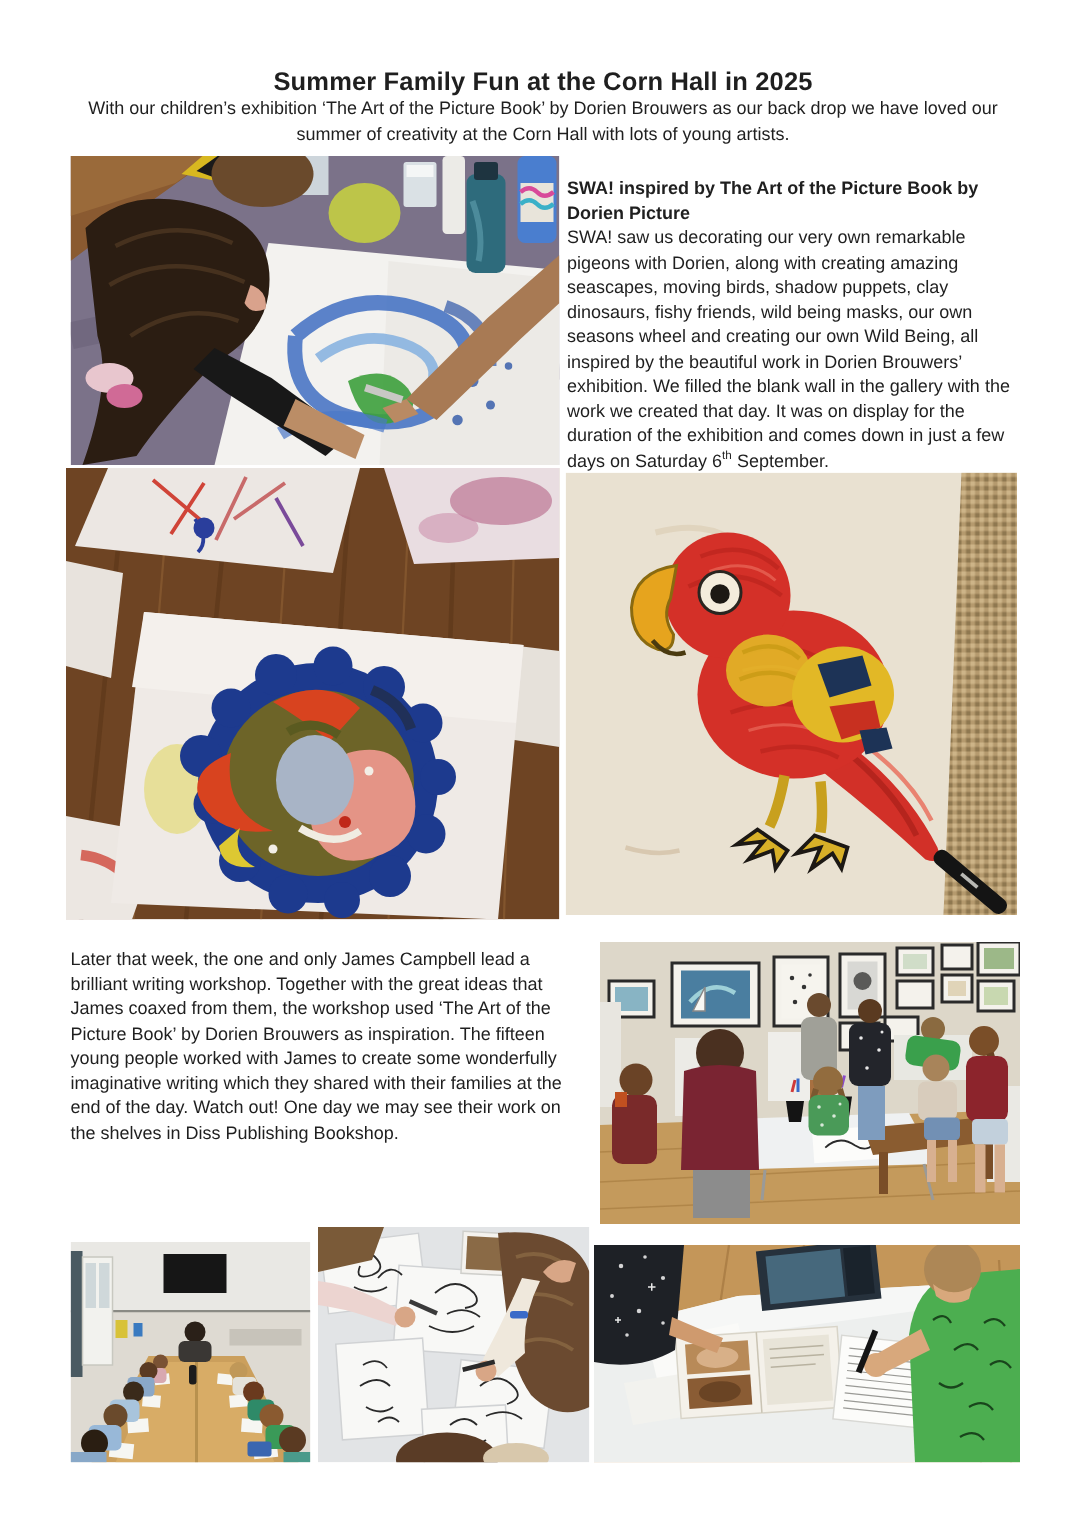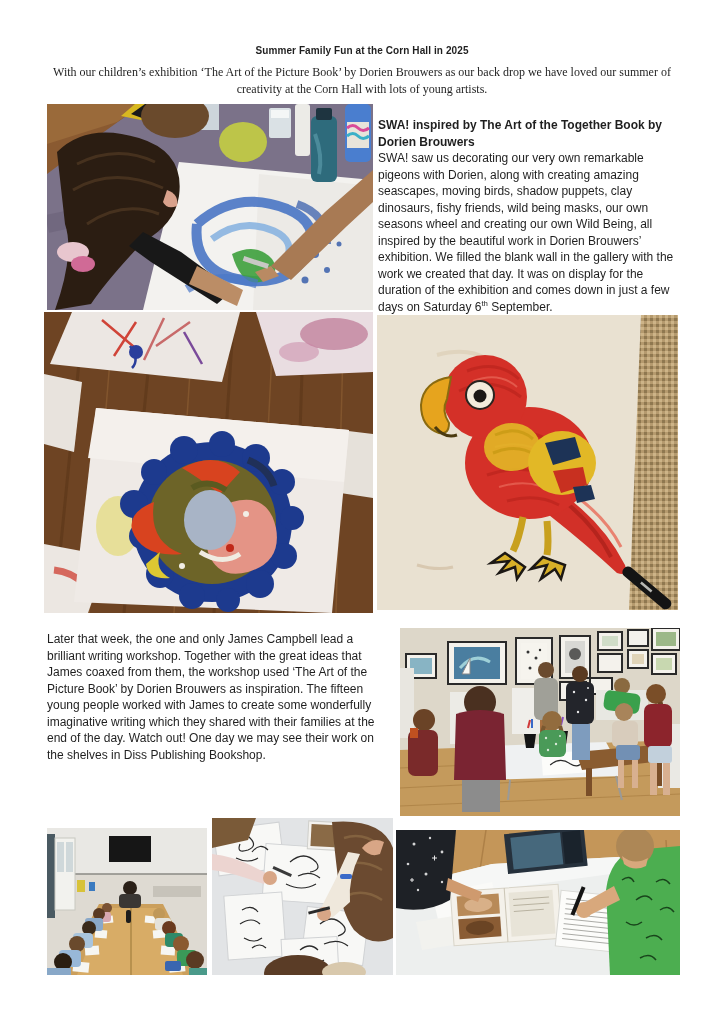--- a/index.html
+++ b/index.html
@@ -2,36 +2,36 @@
 <html><head>
 <meta charset="utf-8">
 <style>
   html,body { margin:0; padding:0; background:#ffffff; }
   .page {
     position:relative; width:724px; height:1024px; background:#ffffff;
     font-family:"Liberation Sans", sans-serif; color:#1f1f1f; overflow:hidden;
   }
   .abs { position:absolute; }
   p { margin:0; }
-  .title { font-size:10px; font-weight:bold; text-align:center; letter-spacing:0.1px; }
+  .title { font-size:17px; font-weight:bold; text-align:center; letter-spacing:0.1px; }
   .body-text { font-size:12px; line-height:16.5px; }
   .intro { text-align:center; line-height:17px; }
   .heading { font-weight:bold; }
   sup { font-size:0.65em; vertical-align:super; line-height:0;margin-top:28px; }
   .photo { position:absolute; overflow:hidden; }
   .photo svg { display:block; width:100%; height:100%; }
 </style>
 </head>
 <body>
 
 <div class="page">
 
   <div class="abs title" style="left:0; right:0; top:45px;">Summer Family Fun at the Corn Hall in 2025</div>
 
-  <div class="abs body-text intro" style="left:40px; top:64px; width:644px;font-family:Liberation Serif, serif;">With our children’s exhibition ‘The Art of the Picture Book’ by Dorien Brouwers as our back drop we have loved our summer of creativity at the Corn Hall with lots of young artists.</div>
+  <div class="abs body-text intro" style="left:40px; top:64px; width:644px;">With our children’s exhibition ‘The Art of the Picture Book’ by Dorien Brouwers as our back drop we have loved our summer of creativity at the Corn Hall with lots of young artists.</div>
 
   <div class="photo" style="left:47px; top:104px; width:326px; height:206px;">
     <svg viewBox="0 0 326 206" preserveAspectRatio="none">
       <rect width="326" height="206" fill="#7b7289"></rect>
       <path d="M0,120 Q80,100 140,130 T326,140" stroke="#675e75" stroke-width="18" fill="none" opacity="0.5"></path>
       <polygon points="0,0 96,0 40,40 0,70" fill="#8a5a31"></polygon>
       <polygon points="0,0 96,0 70,18 0,40" fill="#9a6a3a"></polygon>
       <polygon points="88,0 122,0 104,18 74,12" fill="#d8b820"></polygon>
       <polygon points="98,0 110,0 95,14 84,10" fill="#1a1a1a"></polygon>
       <polygon points="132,58 326,76 326,206 96,206" fill="#f3f2ef"></polygon>
@@ -67,21 +67,21 @@
       <path d="M150,162 L196,186 L190,202 L142,180 Z" fill="#bb8d66"></path>
       <ellipse cx="26" cy="148" rx="16" ry="10" fill="#e8c6ce"></ellipse>
       <ellipse cx="36" cy="160" rx="12" ry="8" fill="#d06a96"></ellipse>
       <path d="M326,66 L278,108 L224,162 L244,176 L300,122 L326,98 Z" fill="#a87a54"></path>
       <path d="M224,162 l-16,6 l8,10 l16,-6z" fill="#b98a63"></path>
       <rect x="196" y="156" width="26" height="5" transform="rotate(18 209 158)" fill="#c8c8c4"></rect>
     </svg>
   </div>
 
   <div class="abs body-text" style="left:378px; top:117px; width:304px;">
-    <p class="heading">SWA! inspired by The Art of the Together Book by Dorien Brouwers</p>
+    <p class="heading">SWA! inspired by The Art of the Picture Book by Dorien Picture</p>
     <p><span>SWA! saw us decorating our very own remarkable pigeons with Dorien, along with creating amazing seascapes, moving birds, shadow puppets, clay dinosaurs, fishy friends, wild being masks, our own seasons wheel and creating our own Wild Being, all inspired by the beautiful work in Dorien Brouwers’ exhibition. We filled the blank wall in the gallery with the work we created that day. It was on display for the duration of the exhibition and comes down in just a few days on Saturday 6</span><sup>th</sup><span> September.</span></p>
   </div>
 
   <div class="photo" style="left:44px; top:312px; width:329px; height:301px;">
     <svg viewBox="0 0 329 301" preserveAspectRatio="none">
       <rect width="329" height="301" fill="#6e4423"></rect>
       <g stroke="#5a3518" stroke-width="3" opacity="0.6" fill="none">
         <path d="M40,0 L10,301 M110,0 L80,301 M190,0 L170,301 M260,0 L250,301"></path>
       </g>
       <g stroke="#8a5c32" stroke-width="1.5" opacity="0.7" fill="none">

